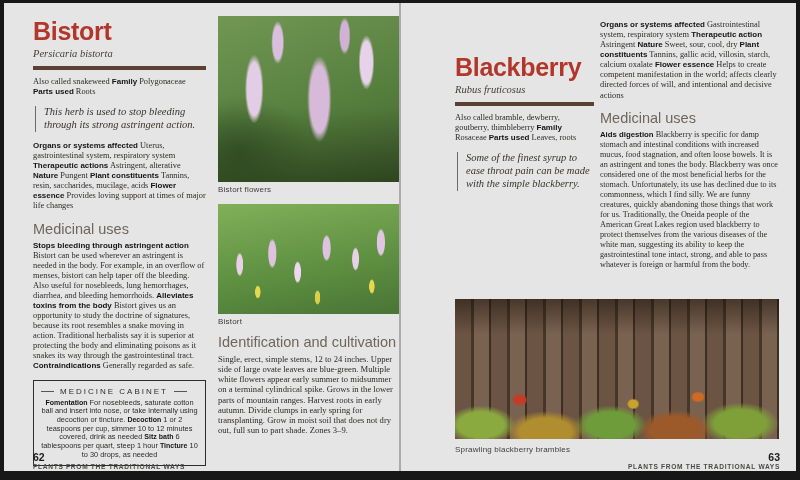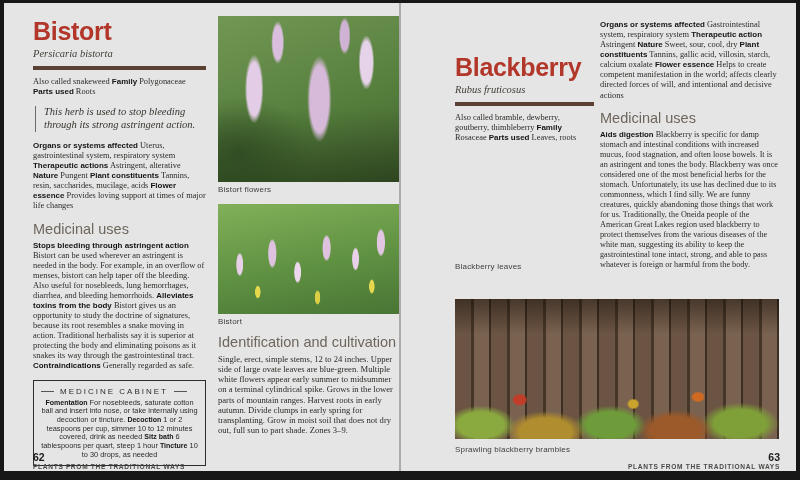--- a/index.html
+++ b/index.html
@@ -120,20 +120,21 @@
     <div class="booktitle">PLANTS FROM THE TRADITIONAL WAYS</div>
   </div>
 
   <div class="gutter"></div>
 
   <div class="col" style="left:451px;top:22px;width:139px;margin-top:29px;">
     <div class="herb-title">Blackberry</div>
     <div class="latin">Rubus fruticosus</div>
     <div class="rule"></div>
     <div class="body-sm">Also called bramble, dewberry, goutberry, thimbleberry <b class="lbl">Family</b> Rosaceae <b class="lbl">Parts used</b> Leaves, roots</div>
+    <div class="quote">Some of the finest syrup to ease throat pain can be made with the simple blackberry.</div>
     <div class="photo p3" style="margin-top:10px;"></div>
     <div class="caption">Blackberry leaves</div>
   </div>
 
   <div class="col" style="left:596px;top:17px;width:181px;">
     <div class="body-sm"><b class="lbl">Organs or systems affected</b> Gastrointestinal system, respiratory system <b class="lbl">Therapeutic action</b> Astringent <b class="lbl">Nature</b> Sweet, sour, cool, dry <b class="lbl">Plant constituents</b> Tannins, gallic acid, villosin, starch, calcium oxalate <b class="lbl">Flower essence</b> Helps to create competent manifestation in the world; affects clearly directed forces of will, and intentional and decisive actions</div>
     <div class="section">Medicinal uses</div>
     <div class="body-sm" style="font-size:8.2px;line-height:1.22;"><b class="lbl">Aids digestion</b> Blackberry is specific for damp stomach and intestinal conditions with increased mucus, food stagnation, and often loose bowels. It is an astringent and tones the body. Blackberry was once considered one of the most beneficial herbs for the stomach. Unfortunately, its use has declined due to its commonness, which I find silly. We are funny creatures, quickly abandoning those things that work for us. Traditionally, the Oneida people of the American Great Lakes region used blackberry to protect themselves from the various diseases of the white man, suggesting its ability to keep the gastrointestinal tone intact, strong, and able to pass whatever is foreign or harmful from the body.</div>
   </div>
 

